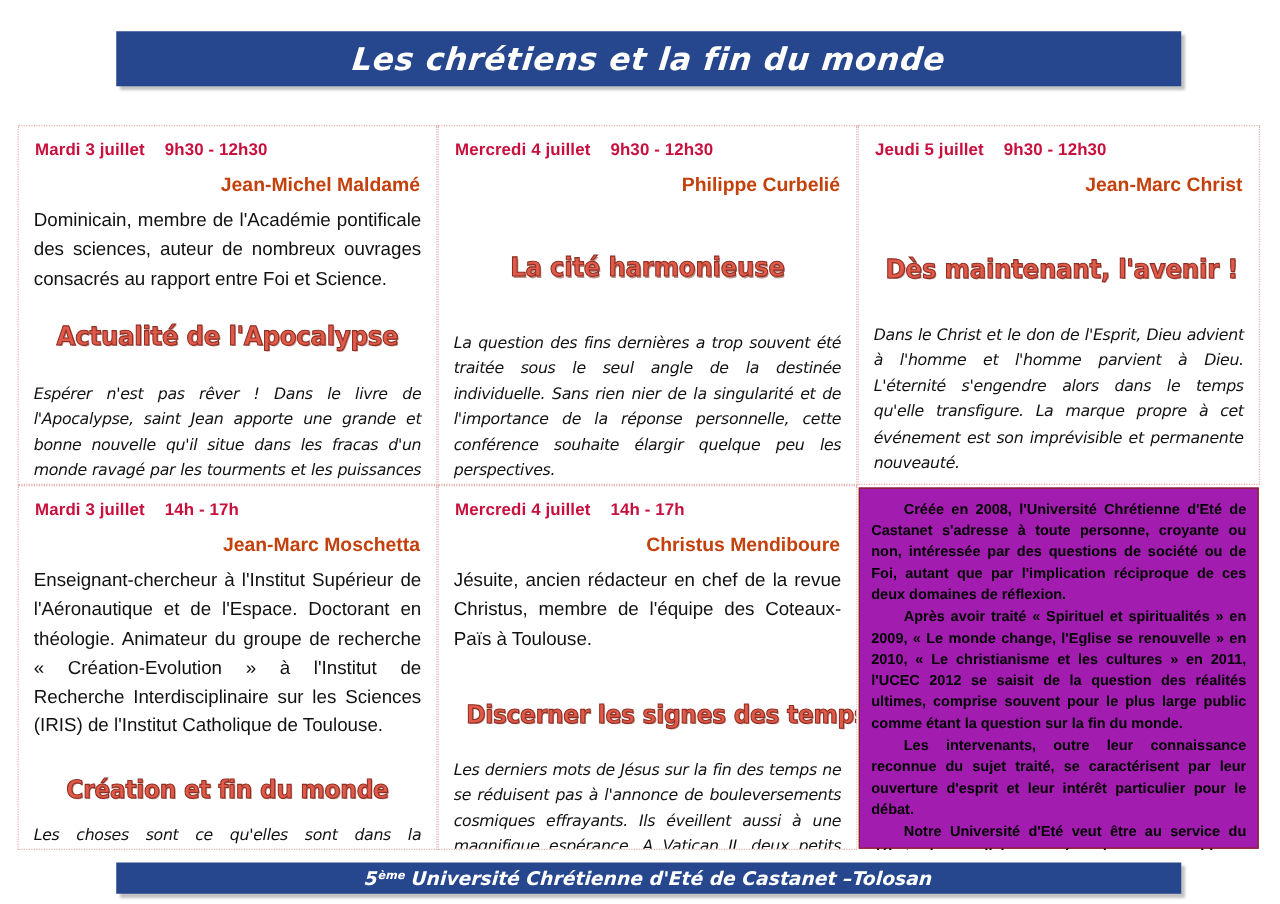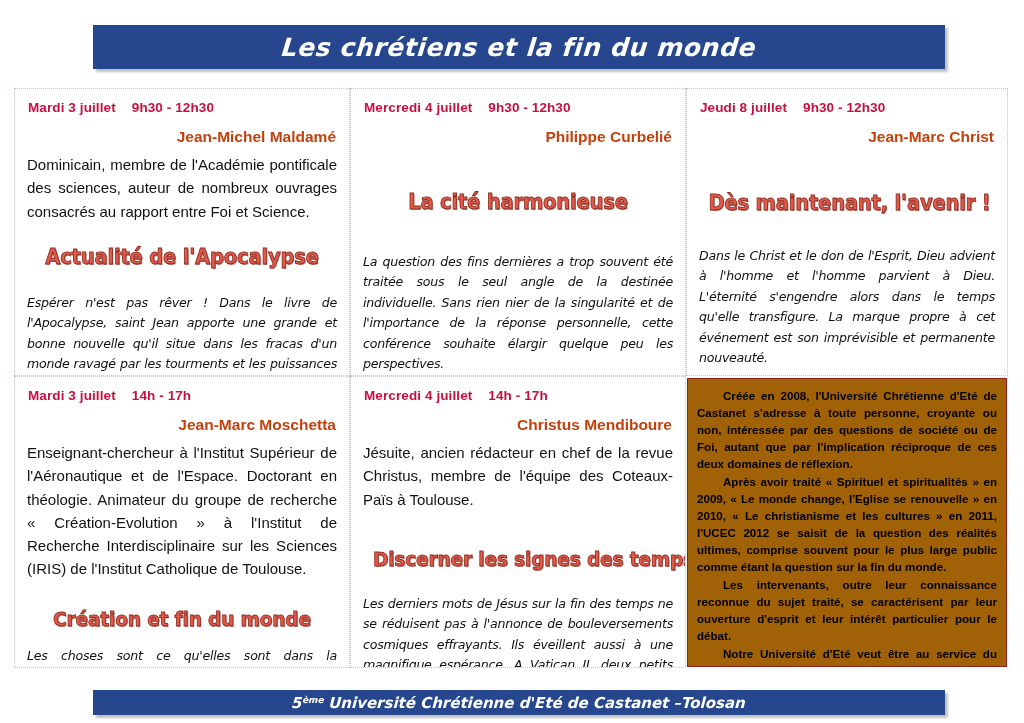--- a/index.html
+++ b/index.html
@@ -59,21 +59,21 @@
   }
   #footer-banner .banner-title sup {
     font-size: 9px;
     vertical-align: 5px;
   }
 
   
   #program-grid {
     position: absolute;
     left: 14px;
-    top: 88px;
+    top: 100px;
     width: 994px;
     height: 580px;
     display: grid;
     grid-template-columns: 336px 336px 322px;
     grid-template-rows: 288px 292px;
     box-sizing: border-box;
   }
   .cell {
     box-sizing: border-box;
     border: 1px dotted #e8b4b4;
@@ -138,21 +138,21 @@
   .cell.t3 .talk-title { margin: 45px 0 31px 0; }
   .cell.t4 .talk-title { margin: 26px 0 15px 0; font-size: 20px; }
   .cell.t5 .talk-title { margin: 36px 0 23px 0; font-size: 20px; }
 
   
   .cell.intro-cell {
     border: none;
     padding: 2px 1px 1px 1px;
   }
   #intro-box {
-    background: #a16207;
+    background: #a21caf;
     border: 1.5px solid #8e2020;
     box-sizing: border-box;
     width: 100%;
     height: 100%;
     padding: 8px 9px 8px 9px;
   }
   #intro-box p {
     margin: 0 0 1px 0;
     text-align: justify;
     text-indent: 26px;
@@ -185,21 +185,21 @@
     <div class="slot-date">
       <span>Mercredi 4 juillet</span><span class="time">9h30 - 12h30</span>
     </div>
     <div class="speaker-name">Philippe Curbelié</div>
     <div class="talk-title">La cité harmonieuse</div>
     <div class="talk-abstract">La question des fins dernières a trop souvent été traitée sous le seul angle de la destinée individuelle. Sans rien nier de la singularité et de l'importance de la réponse personnelle, cette conférence souhaite élargir quelque peu les perspectives.</div>
   </div>
 
   <div class="cell t3">
     <div class="slot-date">
-      <span>Jeudi 8 juillet</span><span class="time">9h30 - 12h30</span>
+      <span>Jeudi 5 juillet</span><span class="time">9h30 - 12h30</span>
     </div>
     <div class="speaker-name">Jean-Marc Christ</div>
     <div class="talk-title">Dès maintenant, l'avenir !</div>
     <div class="talk-abstract">Dans le Christ et le don de l'Esprit, Dieu advient à l'homme et l'homme parvient à Dieu. L'éternité s'engendre alors dans le temps qu'elle transfigure. La marque propre à cet événement est son imprévisible et permanente nouveauté.</div>
   </div>
 
   <div class="cell t4">
     <div class="slot-date">
       <span>Mardi 3 juillet</span><span class="time">14h - 17h</span>
     </div>

